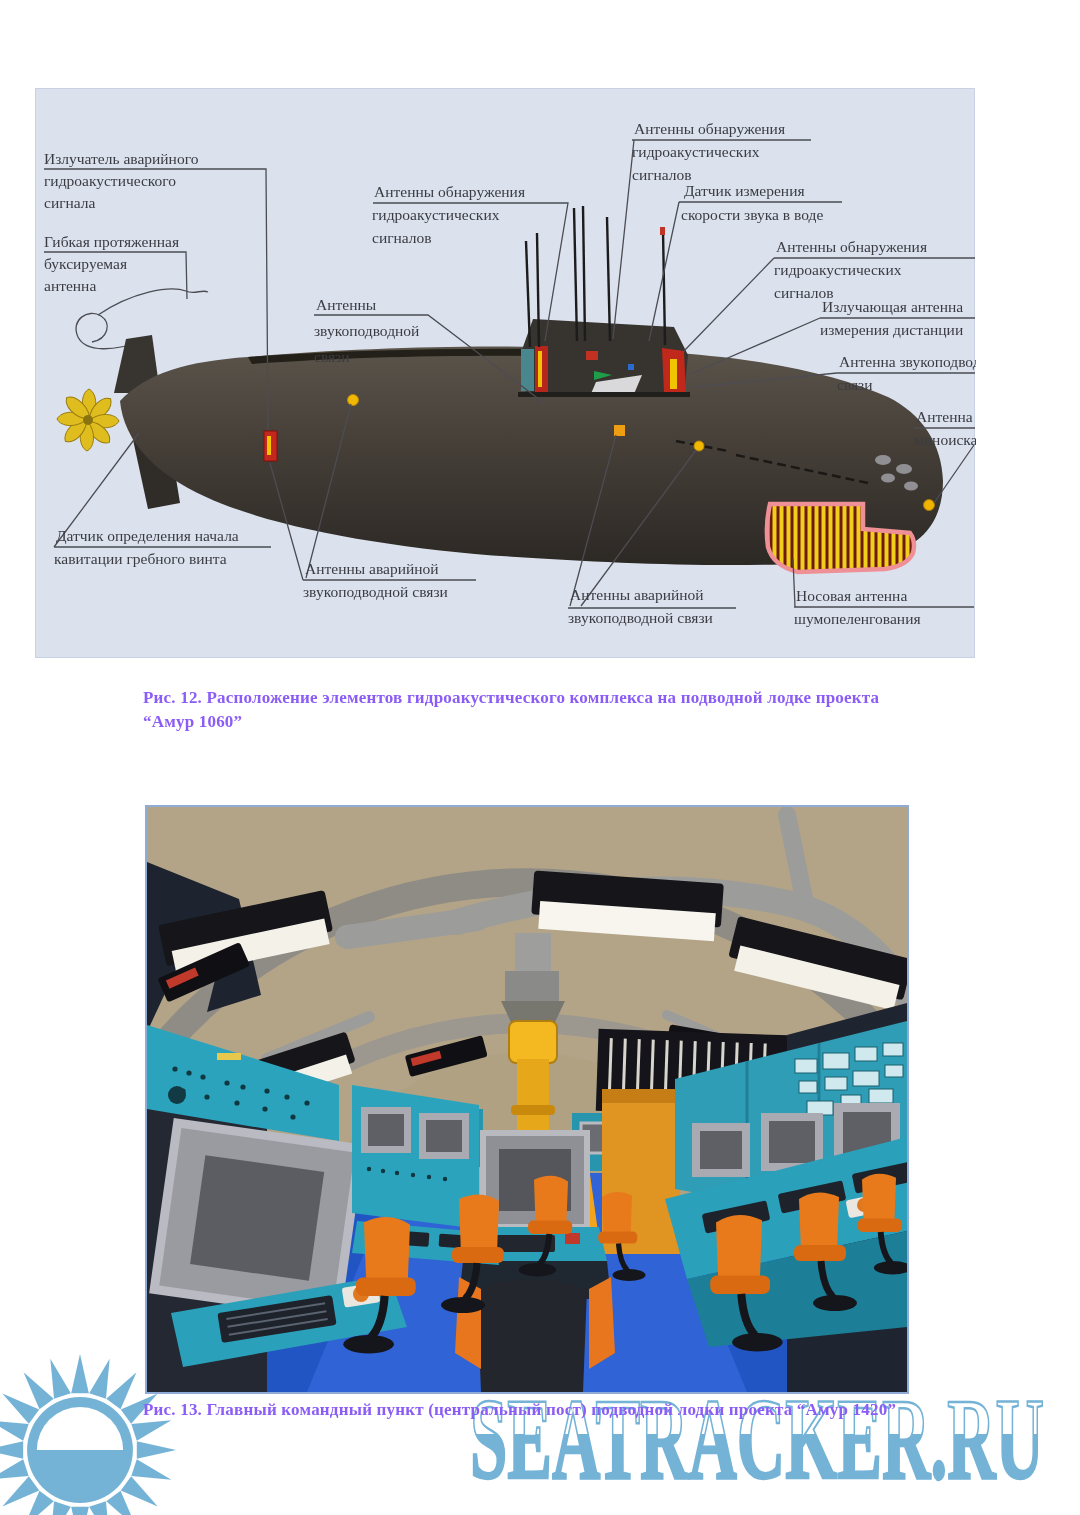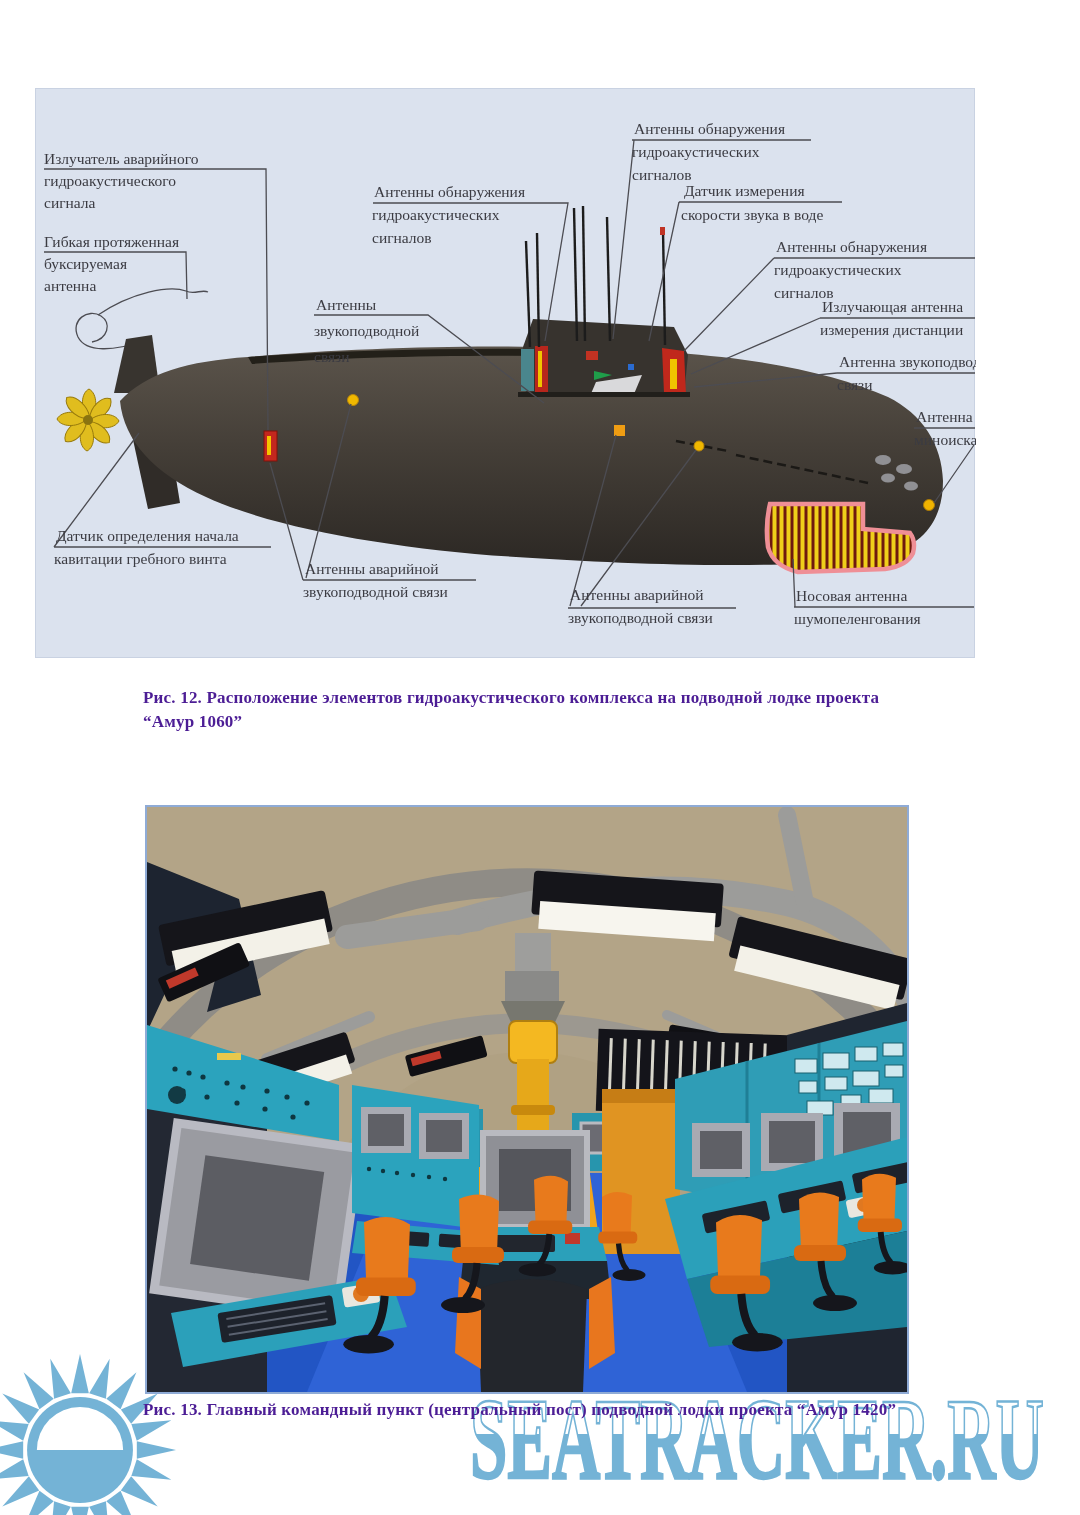--- a/index.html
+++ b/index.html
@@ -5,21 +5,21 @@
   html,body{margin:0;padding:0;}
   body{
     width:1080px;height:1515px;position:relative;background:#ffffff;
     font-family:"Liberation Serif", serif;overflow:hidden;
   }
   .fig12-panel{
     position:absolute;left:35px;top:88px;width:940px;height:570px;
     background:#dbe2ee;border:1px solid #c9d2e2;box-sizing:border-box;
   }
   .caption{
-    position:absolute;left:143px;width:810px;color:#4c1d95;
+    position:absolute;left:143px;width:810px;color:#8b5cf6;
     font-weight:bold;font-size:17px;line-height:24px;letter-spacing:.2px;
   }
   #caption12{top:686px;}
   #caption13{top:1398px;z-index:7;}
   .interior-wrap{
     position:absolute;left:145px;top:805px;width:760px;height:585px;
     border:2px solid #8fabd6;box-sizing:content-box;z-index:1;
   }
   .watermark-text{position:absolute;left:468px;top:1386px;z-index:5;}
   .watermark-sun{position:absolute;left:-18px;top:1352px;z-index:5;}

